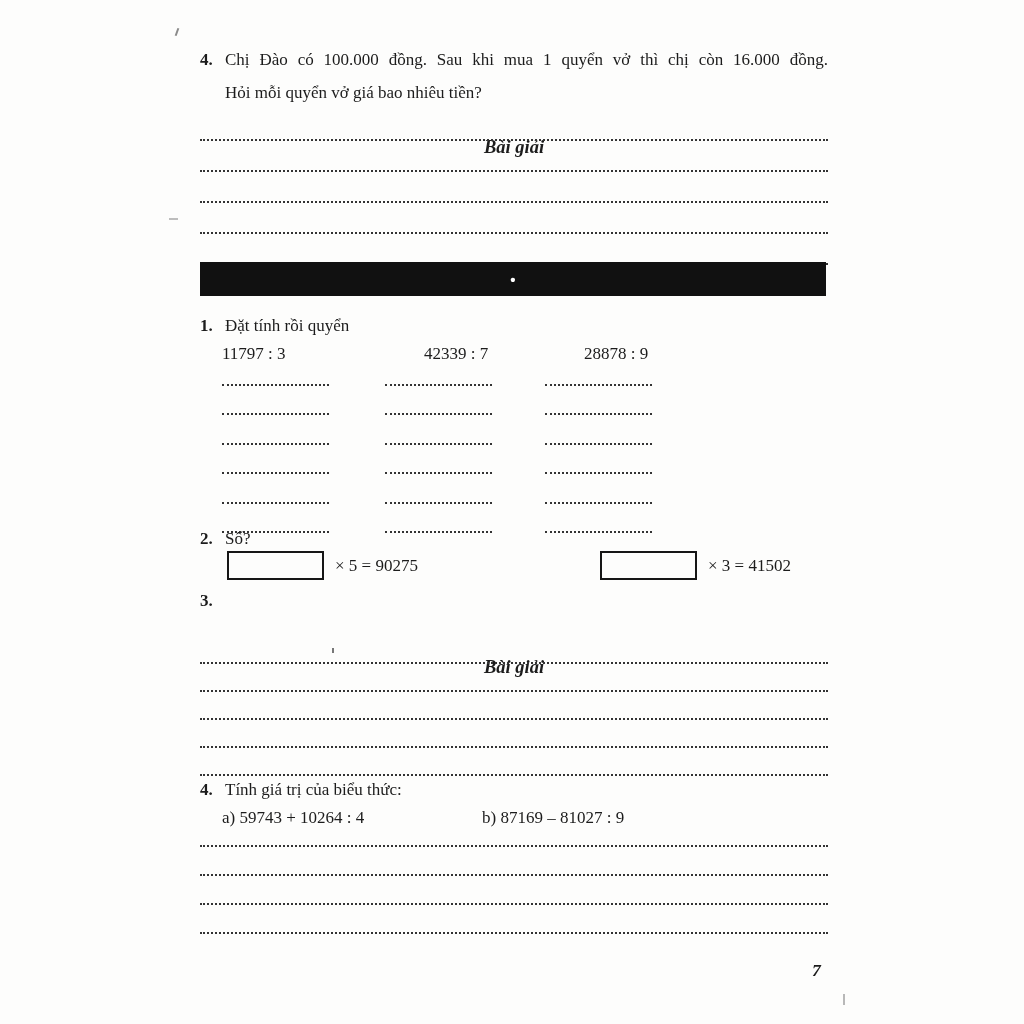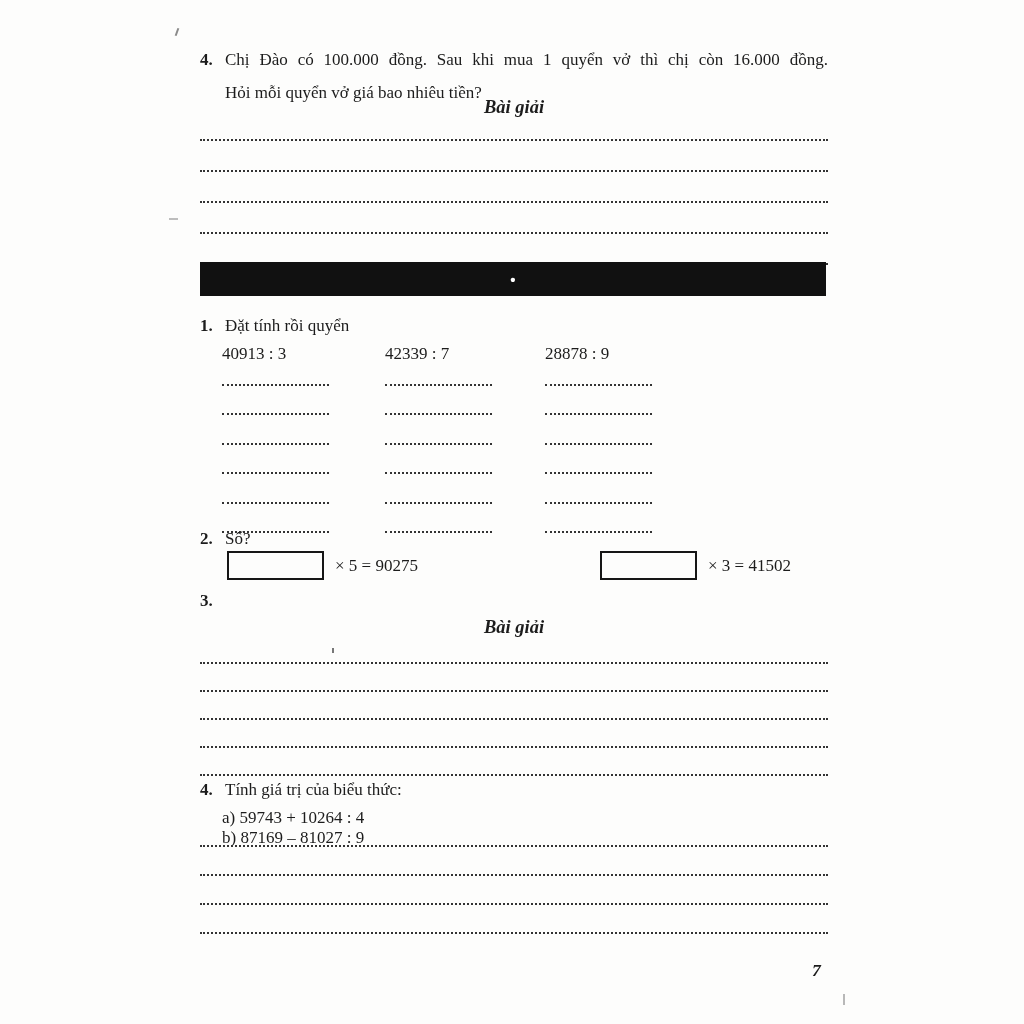--- a/index.html
+++ b/index.html
@@ -18,20 +18,21 @@
   .hang { position:relative; padding-left:25px; }
   .hang .prob-num { position:absolute; left:0; top:0; font-weight:bold; }
 
   .intro-text { line-height:33px; }
   .jline { text-align:justify; text-align-last:justify; }
 
   .solution-heading {
     text-align:center;
     font-weight:bold; font-style:italic;
     font-size:18.5px;
+    margin-top:40px;
   }
 
   
   .lines-a .dotline { height:29px; border-bottom:2px dotted #333; }
   .lines-b .dotline { height:26px; border-bottom:2px dotted #333; }
   .lines-c .dotline { height:27px; border-bottom:2px dotted #333; }
 
   
   .section-bar {
     position:absolute; left:200px; top:262px; width:626px; height:34px;
@@ -39,35 +40,35 @@
     font-family:"Liberation Sans","DejaVu Sans",sans-serif;
     font-weight:bold; font-size:17.5px;
     display:flex; align-items:center; justify-content:center; gap:9px;
     letter-spacing:0.2px;
   }
   .section-bar .bullet { font-size:15px; line-height:1; }
 
   
   .divrow { display:flex; padding-left:22px; }
   .divrow .col1 { width:163px; }
-  .divrow .col2 { width:160px; }
+  .divrow .col2 { width:160px;margin-left:39px; }
   .workgrid { display:flex; padding-left:22px; }
   .workcol1 { width:163px; }
   .workcol2 { width:160px; }
   .workcol3 { width:140px; }
   .dotseg { width:107px; height:27.5px; border-bottom:2px dotted #333; }
 
   
   .eqrow { display:flex; align-items:center; padding-left:27px; }
   .eq-group { display:flex; align-items:center; gap:11px; }
   .eq-group.first { width:373px; }
   .answer-box { width:93px; height:25px; border:2px solid #161616; background:#fdfdfc; }
 
   
-  .abrow { display:flex; padding-left:22px;flex-direction:column; }
+  .abrow { display:flex; padding-left:22px; }
   .abrow .part-a { width:260px; }
 
   .page-num {
     position:absolute; left:812px; top:960px;
     font-weight:bold; font-style:italic; font-size:17.5px;
   }
 
   
   .artifact { position:absolute; background:#8a8a8a; }
   .art-tick   { left:176px; top:28px;  width:2px; height:8px; transform:rotate(20deg); }
@@ -103,21 +104,21 @@
   </div>
 
   <div class="blk" style="top:316px">
     <div class="hang">
       <span class="prob-num">1.</span>
       <span>Đặt tính rồi quyển</span>
     </div>
   </div>
 
   <div class="blk divrow" style="top:344px">
-    <span class="col1">40913 : 3</span>
+    <span class="col1">11797 : 3</span>
     <span class="col2">42339 : 7</span>
     <span class="col3">28878 : 9</span>
   </div>
 
   <div class="blk workgrid" style="top:356px">
     <div class="workcol1">
         <div class="dotseg"></div>
         <div class="dotseg"></div>
         <div class="dotseg"></div>
         <div class="dotseg"></div>

